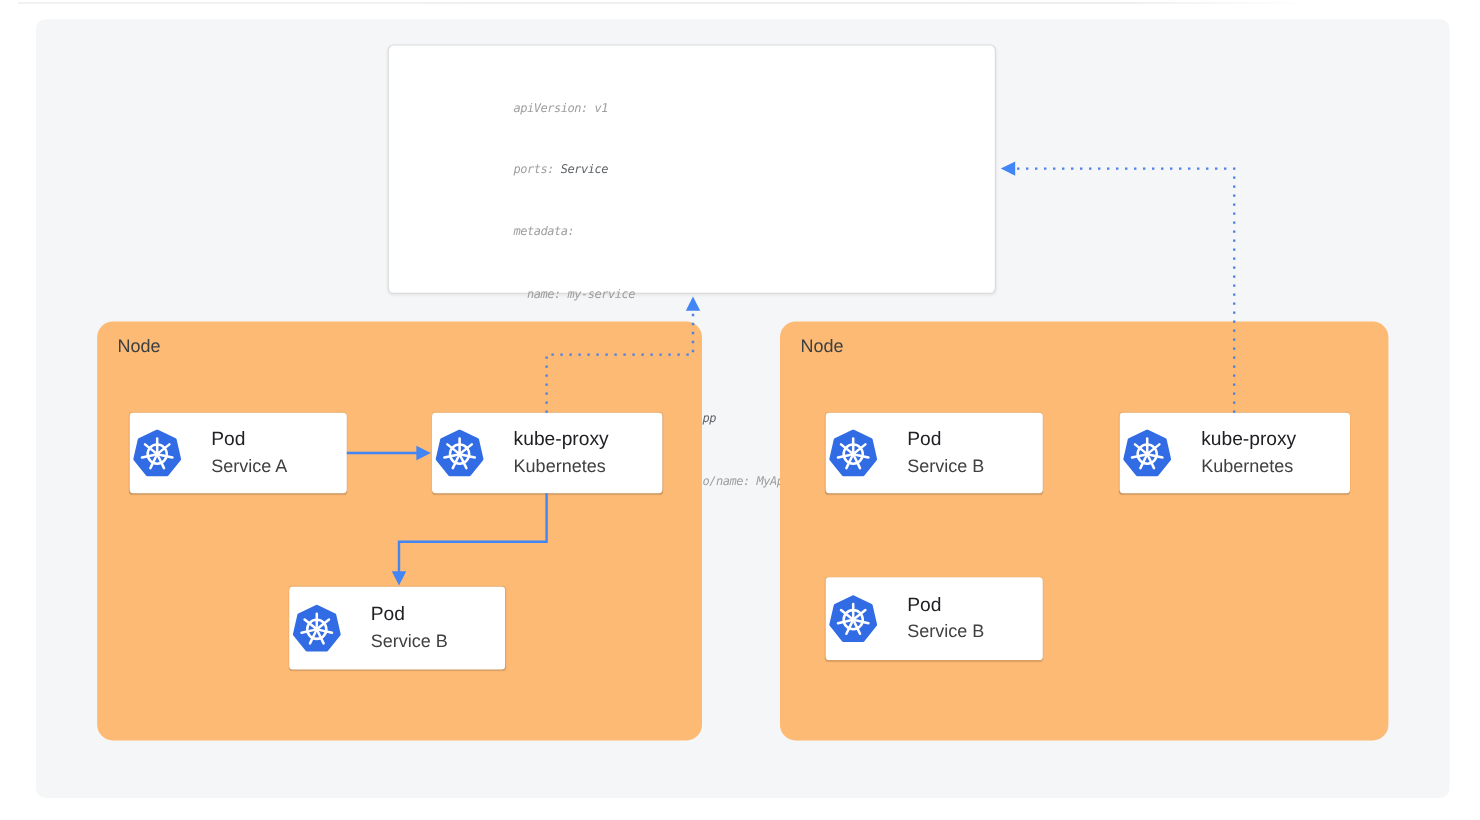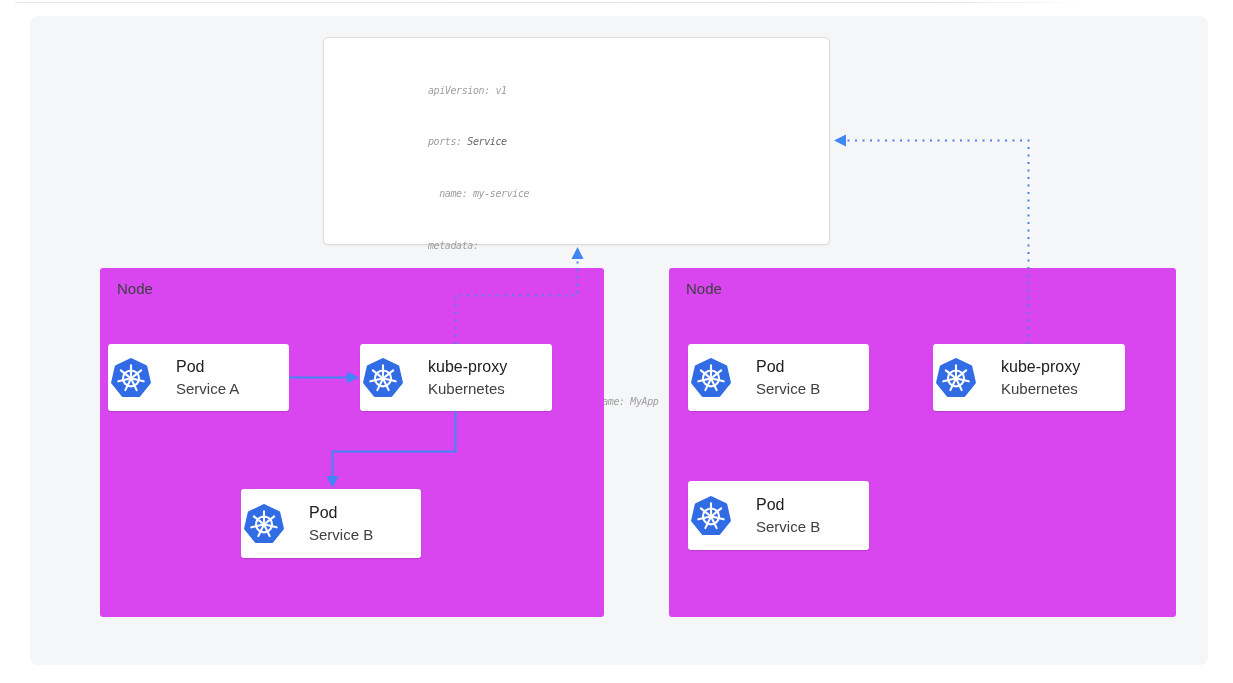--- a/index.html
+++ b/index.html
@@ -16,21 +16,21 @@
   
   .yaml-card { position: absolute; left: 323px; top: 37px; width: 507px; height: 208px;
     background: #ffffff; border: 1px solid #dbdbdb; border-radius: 5px;
     box-shadow: 0 1px 2px rgba(0,0,0,0.05); padding: 9px 0 0 104px; }
   .code { font-family: "DejaVu Sans Mono", monospace; font-style: italic;
     font-size: 10px; letter-spacing: -0.4px; line-height: 17.3px;
     color: #9e9e9e; white-space: pre; }
   .code .b { font-weight: normal; color: #5f6368; }
 
   
-  .node { position: absolute; background: #d946ef; border-radius: 3px; margin-left: 19px; }
+  .node { position: absolute; background: #fdba74; border-radius: 13px; }
   .node-left  { left: 81px;  top: 268px; width: 504px; height: 349px; }
   .node-right { left: 650px; top: 268px; width: 507px; height: 349px; }
   .node-label { position: absolute; left: 17px; top: 12px; font-size: 15px;
     color: #3c4043; }
 
   
   .card { position: absolute; background: #ffffff; border-radius: 3px;
     box-shadow: 0 1px 1px rgba(0,0,0,0.14), 0 0 1px rgba(0,0,0,0.10);
     display: flex; align-items: center; padding-left: 2px; }
   .card .icon-wrap { width: 42px; height: 42px; flex: 0 0 42px; }
@@ -78,22 +78,22 @@
 <div class="stage">
 
   <div class="top-hairline"></div>
 
   <div class="canvas"></div>
 
   <div class="yaml-card">
     <div class="code">
       <div class="line"><span>apiVersion: v1</span></div>
       <div class="line"><span>ports: </span><span class="b">Service</span></div>
+      <div class="line"><span>metadata:</span></div>
       <div class="line"><span>  name: my-service</span></div>
-      <div class="line"><span>metadata:</span></div>
       <div class="line"><span>spec:</span></div>
       <div class="line"><span>  </span><span class="b">internalTrafficPolicy</span><span>: </span><span class="b">MyApp</span></div>
       <div class="line"><span>  selector: app.kubernetes.io/name: MyApp</span></div>
       <div class="line"><span>  ports:</span></div>
       <div class="line"><span>  - protocol: TCP</span></div>
       <div class="line"><span>    port: 80</span></div>
       <div class="line"><span>     targetPort: 9376</span></div>
     </div>
   </div>
 

